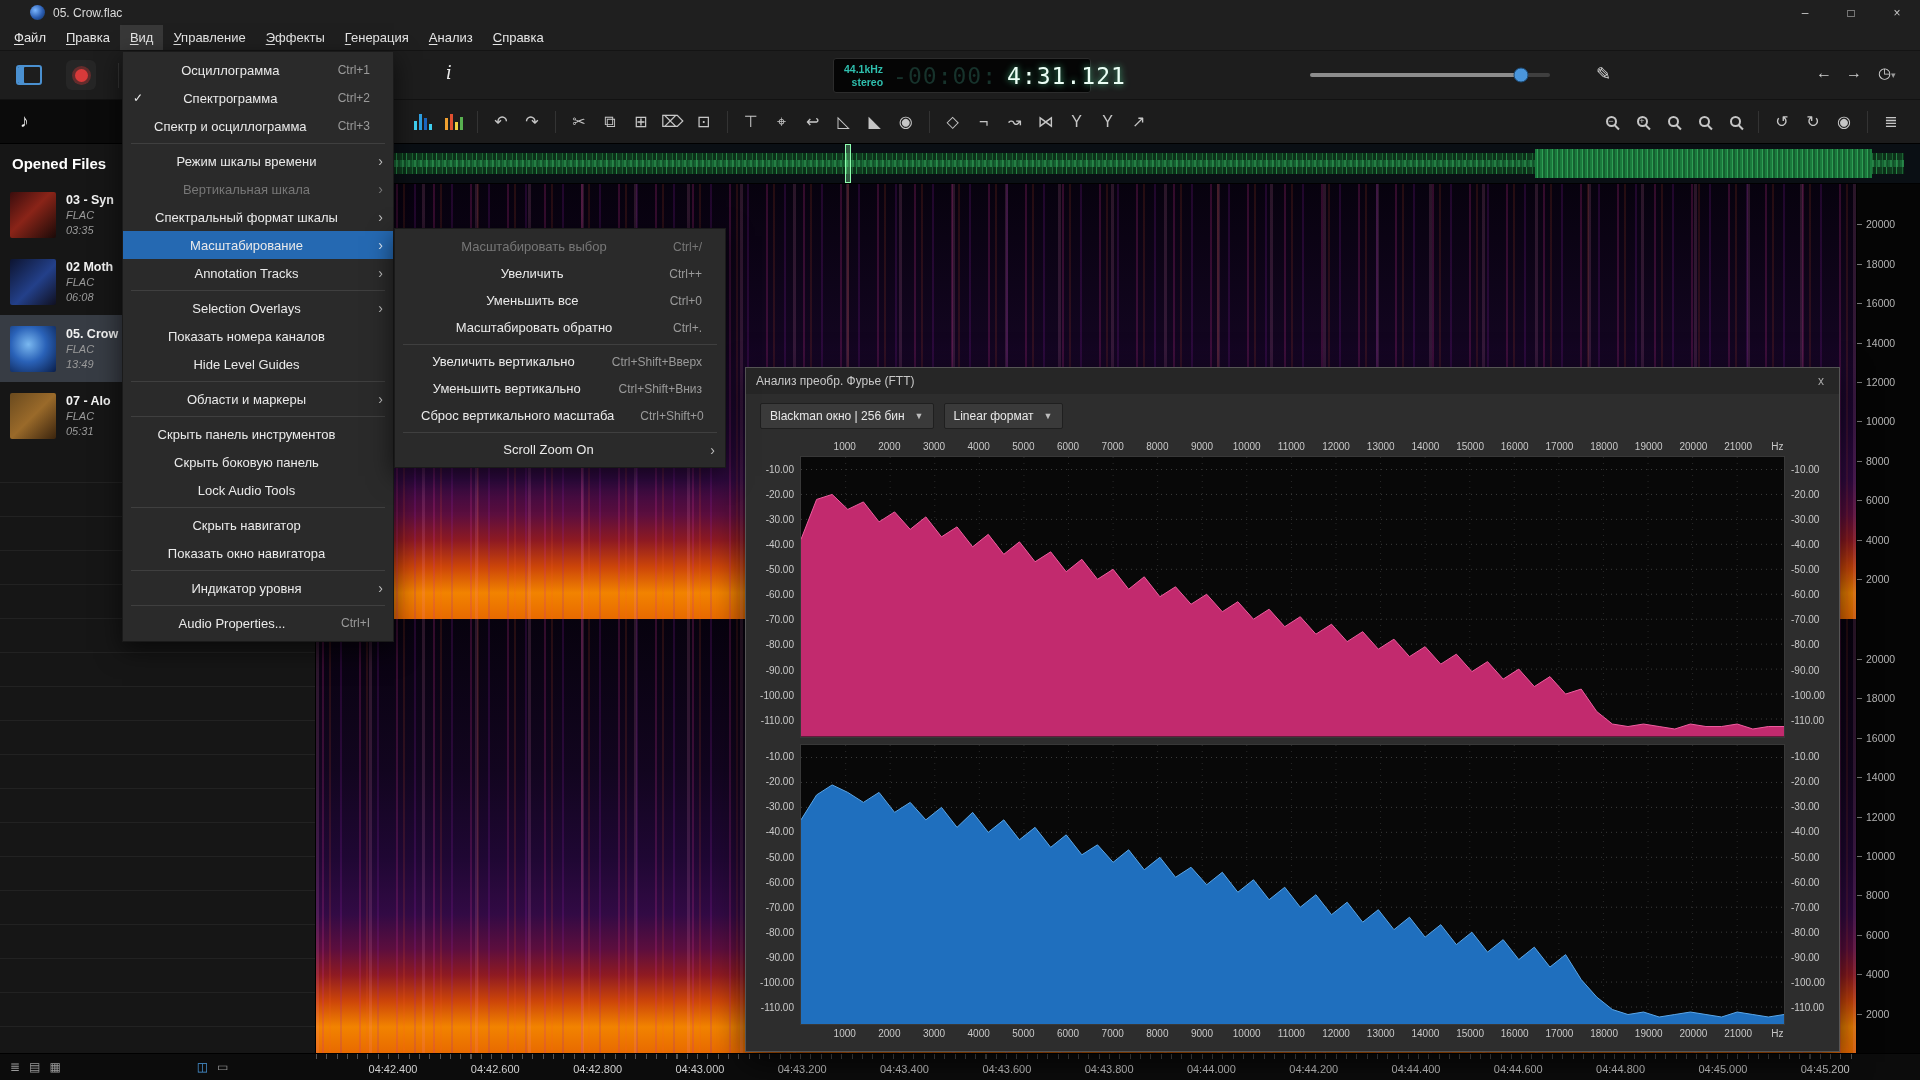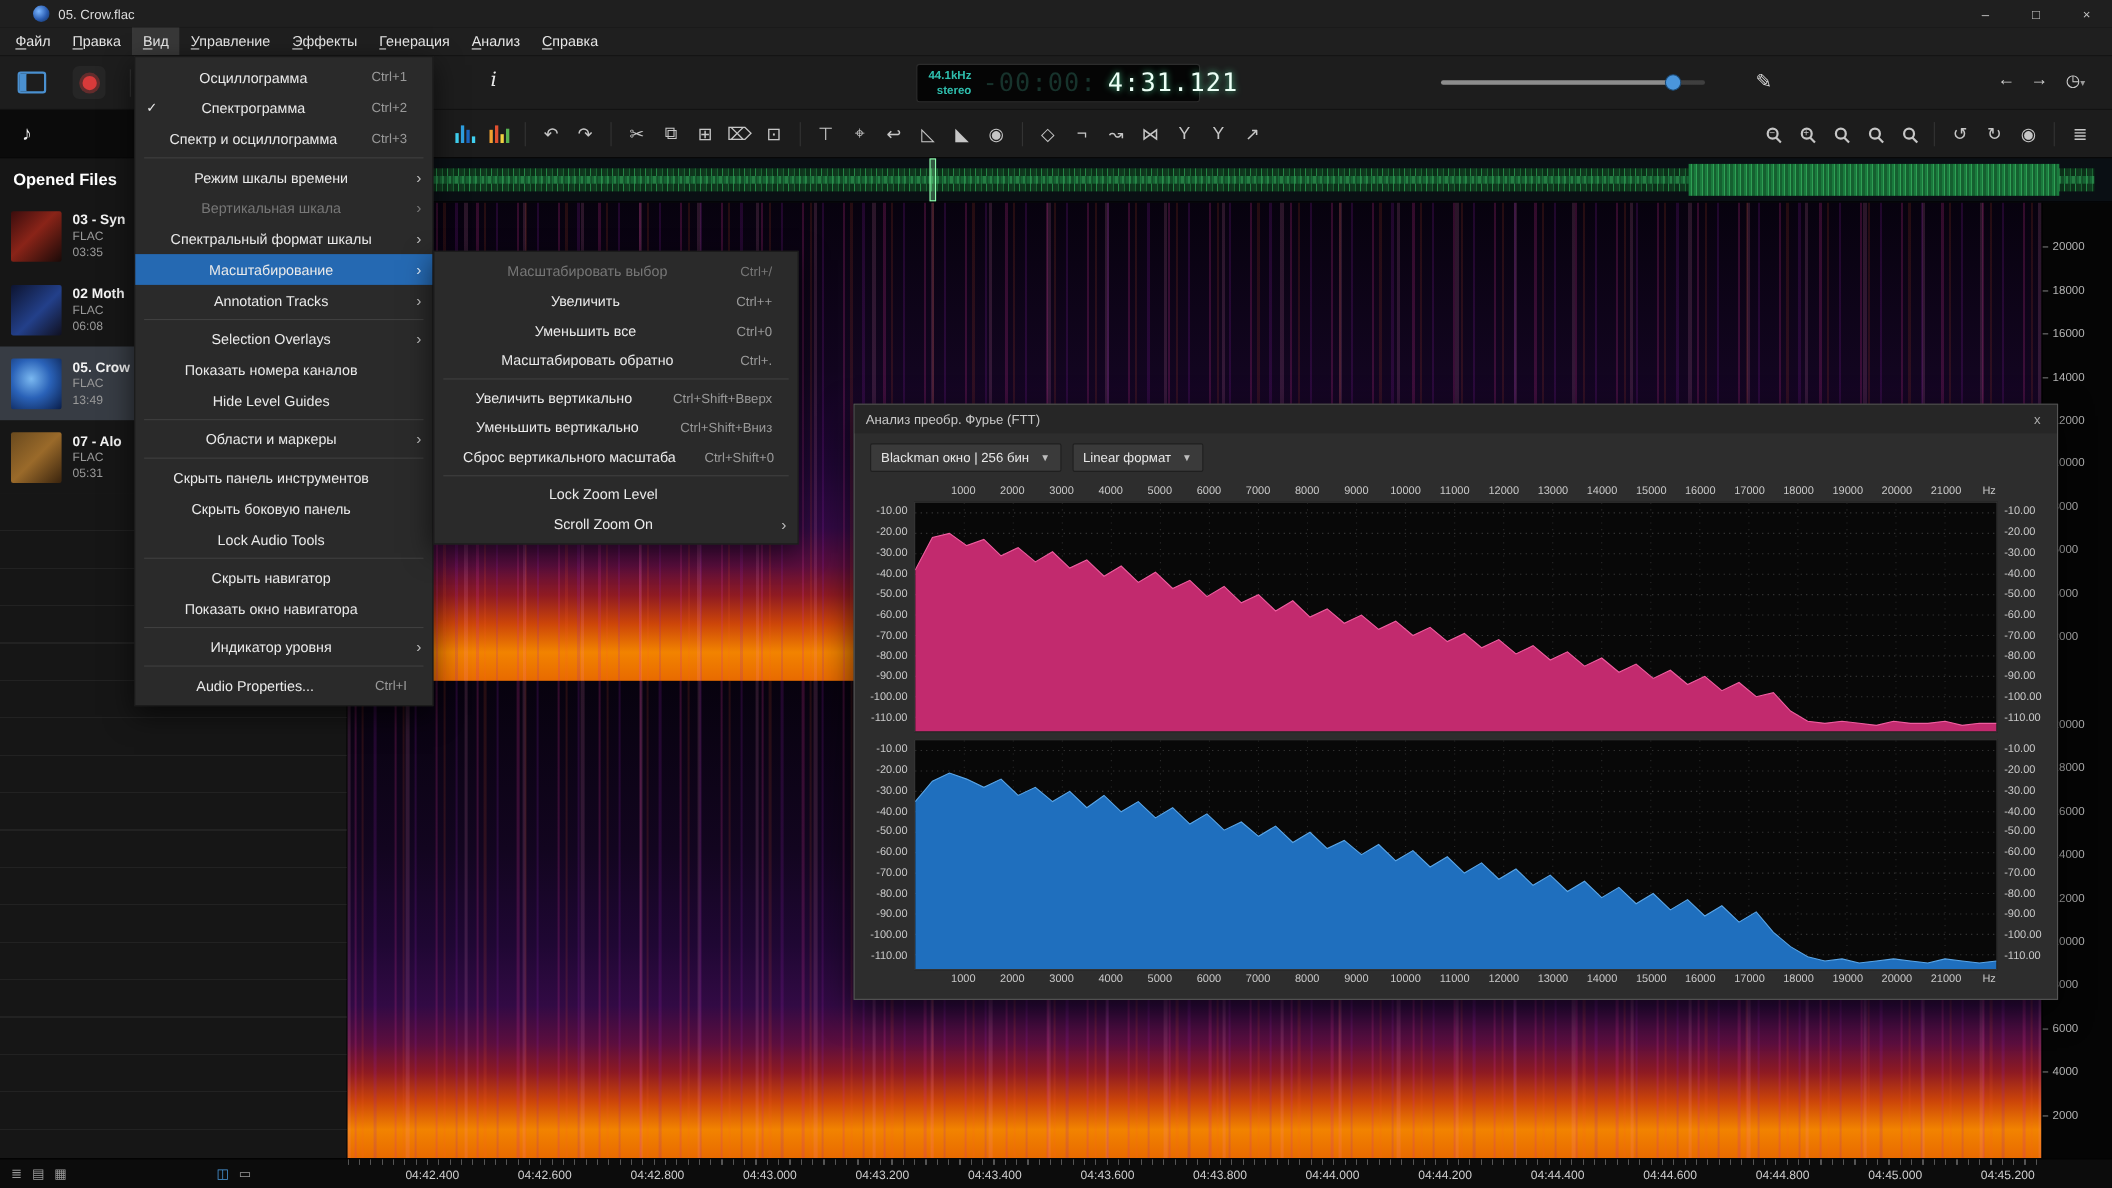--- a/index.html
+++ b/index.html
@@ -80,21 +80,21 @@
   .sidebar-title { padding:11px 12px 9px; color:#ffffff; font-size:15px; font-weight:bold; }
   .file-item { display:flex; gap:10px; align-items:center; padding:8px 10px; height:67px; }
   .file-item.selected { background:#373c44; }
   .thumb { width:46px; height:46px; border-radius:2px; flex:0 0 auto; }
   .art1 { background:linear-gradient(135deg,#3a0d0d,#8a2418 45%,#1a0a08); }
   .art2 { background:linear-gradient(135deg,#0d1430,#23408a 55%,#101020); }
   .art3 { background:radial-gradient(circle at 40% 40%, #7ab8f0, #2a62b8 45%, #0a1e4a); }
   .art4 { background:linear-gradient(135deg,#6a4a1e,#9a6a2a 50%,#3a240e); }
   .fi-meta { display:flex; flex-direction:column; line-height:1.3; }
   .fi-name { color:#f2f2f2; font-size:12.5px; font-weight:bold; }
-  .fi-fmt, .fi-dur { color:#9a9a9a; font-size:11px; }
+  .fi-fmt, .fi-dur { color:#9a9a9a; font-size:11px;font-style:italic; }
   .sidebar-rest { flex:1; background:repeating-linear-gradient(180deg, transparent 0 33px, #222 33px 34px); }
 
   .right-area { flex:1; display:flex; flex-direction:column; min-width:0; }
   .overview { height:40px; background:#0a0f14; border-bottom:1px solid #000; position:relative; flex:0 0 auto; }
   .overview-wave { position:absolute; left:1.5%; right:1%; top:22%; bottom:22%; opacity:.9;
     background:repeating-linear-gradient(90deg,#0f4020 0 2px,#1e6e38 2px 3px,#0c3319 3px 6px,#27904a 6px 7px,#113a1e 7px 10px); }
   .overview-wave::after { content:""; position:absolute; left:0; right:0; top:32%; bottom:32%; opacity:.8;
     background:repeating-linear-gradient(90deg,#1a7a3d 0 2px,#2f9f55 2px 4px,#156030 4px 6px); }
   .overview-loud { position:absolute; left:76%; width:21%; top:12%; bottom:12%;
     background:repeating-linear-gradient(90deg,#1a7a3d 0 2px,#2f9f55 2px 3px,#156030 3px 5px); }
@@ -136,22 +136,22 @@
   .m-chk { width:22px; text-align:center; font-size:12px; flex:0 0 auto; }
   .m-lbl { flex:1 1 auto;text-align:center; }
   .m-sc { color:#9a9a9a; font-size:12px; margin-left:26px; }
   .m-arr { width:13px; text-align:right; color:#bdbdbd; font-size:14px; }
   .m-item.hl { background:#2569b2; }
   .m-item.hl .m-sc, .m-item.hl .m-arr { color:#dce9f7; }
   .m-item.disabled, .m-item.disabled .m-sc, .m-item.disabled .m-arr { color:#777; }
   .m-sep { height:1px; background:#3f3f3f; margin:3px 8px; }
 
   
-  .fft-dialog { position:absolute; left:745px; top:367px; width:1095px; height:542px; background:#2d2d2d;
-    border:1px solid #555; box-shadow:0 10px 30px rgba(0,0,0,.7); z-index:40; display:flex; flex-direction:column;margin-left:31px; }
+  .fft-dialog { position:absolute; left:745px; top:367px; width:1095px; height:685px; background:#2d2d2d;
+    border:1px solid #555; box-shadow:0 10px 30px rgba(0,0,0,.7); z-index:40; display:flex; flex-direction:column; }
   .fft-title { height:26px; background:#262626; display:flex; align-items:center; padding:0 10px;
     font-size:12px; color:#c8c8c8; flex:0 0 auto; }
   .fft-close { margin-left:auto; color:#aaa; font-size:12px; padding:0 5px; }
   .fft-controls { height:44px; display:flex; align-items:center; gap:10px; padding:0 14px; flex:0 0 auto; }
   .fft-select { background:#3a3a3a; border:1px solid #1f1f1f; border-radius:2px; color:#e8e8e8; font-size:12px;
     height:26px; display:flex; align-items:center; gap:10px; padding:0 9px; }
   .fft-caret { font-size:9px; color:#bdbdbd; }
   .fft-chart { flex:1; display:flex; flex-direction:column; padding:0 10px 8px; min-height:0;text-align:right; }
   .fft-xrow { height:18px; position:relative; margin:0 44px; font-size:10px; color:#c8c8c8; flex:0 0 auto; }
   .fft-xrow span { position:absolute; top:3px; transform:translateX(-50%); }
@@ -568,26 +568,20 @@
       </div>
       <div class="m-item">
         <span class="m-chk"></span>
         <span class="m-lbl">Сброс вертикального масштаба</span>
         <span class="m-sc">Ctrl+Shift+0</span>
         <span class="m-arr"></span>
       </div>
       <div class="m-sep"></div>
       <div class="m-item">
         <span class="m-chk"></span>
-        <span class="m-lbl">Lock Zoom Level</span>
-        <span class="m-sc"></span>
-        <span class="m-arr"></span>
-      </div>
-      <div class="m-item">
-        <span class="m-chk"></span>
         <span class="m-lbl">Scroll Zoom On</span>
         <span class="m-sc"></span>
         <span class="m-arr">›</span>
       </div>
     </div>
 
   <div class="fft-dialog">
     <div class="fft-title">
       <span>Анализ преобр. Фурье (FTT)</span>
       <span class="fft-close">x</span>

